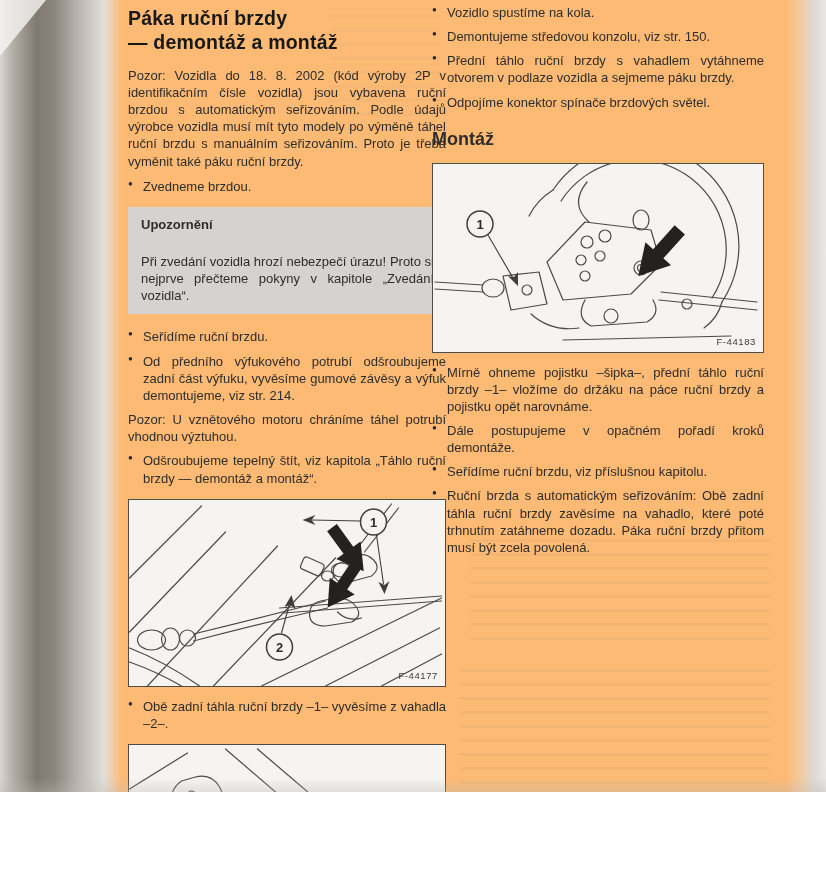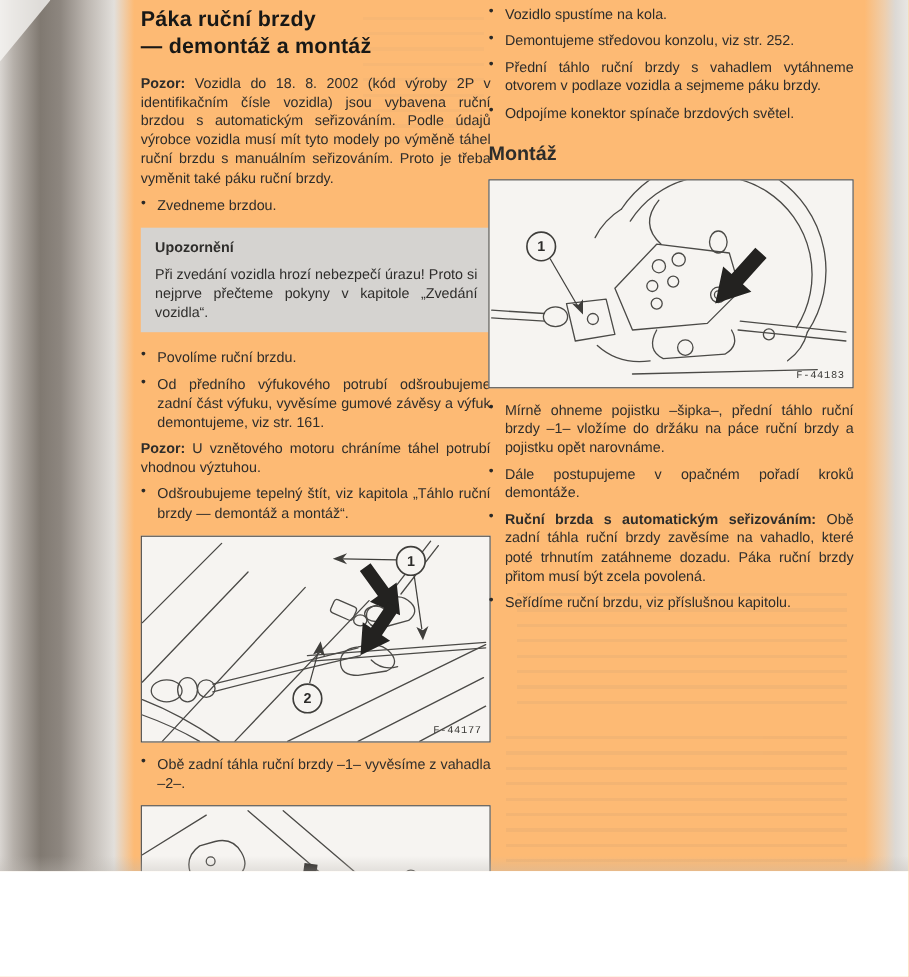--- a/index.html
+++ b/index.html
@@ -14,39 +14,39 @@
   .right-edge{position:absolute;right:0;top:0;width:40px;height:888px;
     background:linear-gradient(90deg,rgba(243,241,238,0) 0%,rgba(226,223,219,.55) 45%,#dcd9d5 70%,#e9e7e4 100%);}
   .bottom-shade{position:absolute;left:0;bottom:0;width:826px;height:14px;
     background:linear-gradient(180deg,rgba(243,241,238,0),rgba(190,185,179,.35));}
   .ghost{position:absolute;opacity:.5;filter:blur(.6px);
     background:repeating-linear-gradient(0deg,rgba(125,119,112,.16) 0 3px,rgba(125,119,112,0) 3px 14px);}
 
   
   .col{position:absolute;font-size:13px;line-height:1.32;text-align:justify;}
   .col-left{left:128px;top:6px;width:318px;}
-  .col-right{left:444px;top:4px;width:332px;}
+  .col-right{left:432px;top:4px;width:332px;}
 
   .page-title{font-size:19.5px;font-weight:bold;line-height:1.25;color:#181816;margin:0 0 12px 0;text-align:left;letter-spacing:.2px;}
   .para{margin:0 0 8px 0;}
-  .bold{font-weight:bold;}
+  .bold{font-weight:normal;}
   .bullet{position:relative;padding-left:15px;margin:0 0 7px 0;}
   .bullet::before{content:"●";position:absolute;left:0;top:1px;font-size:8px;color:#2a2927;}
 
   .warnbox{background:#d5d3d0;padding:9px 12px 10px 13px;margin:12px 0 14px 0;}
-  .warnbox .wtitle{font-weight:bold;margin:0 0 8px 0;text-align:left;}
+  .warnbox .wtitle{font-weight:bold;margin:0 0 20px 0;text-align:left;}
   .warnbox .wtext{margin:0;}
 
   .subheading{font-weight:bold;font-size:18px;margin:17px 0 11px 0;text-align:left;}
 
   
   .figure{position:relative;border:1.4px solid #4e4c49;background:#f6f4f1;margin:12px 0 11px 0;}
   .figure svg{display:block;}
   .fig-label{position:absolute;font-size:9.5px;letter-spacing:.6px;color:#3b3a37;bottom:3px;text-align:left;}
-  .lbl-right{right:7px;font-family:Liberation Mono, monospace;}
+  .lbl-right{right:7px;}
 
   .ln path,.ln circle,.ln ellipse,.ln rect{fill:none;stroke:#4b4a47;stroke-width:1.2;stroke-linecap:round;stroke-linejoin:round;}
   .arr path{fill:#232220;stroke:none;}
   .callout circle{fill:#f6f4f1;stroke:#3f3e3b;stroke-width:1.5;}
   .callout text{font-family:"Liberation Sans",sans-serif;font-size:13px;font-weight:bold;fill:#2c2b29;text-anchor:middle;}
   .leader{stroke:#3f3e3b;stroke-width:1.1;fill:none;}
   .lhead{fill:#3f3e3b;stroke:none;}
 </style>
 </head>
 <body>
@@ -65,22 +65,22 @@
 
     <p class="para"><span class="bold">Pozor:</span><span> Vozidla do 18. 8. 2002 (kód výroby 2P v identifikačním čísle vozidla) jsou vybavena ruční brzdou s automatickým seřizováním. Podle údajů výrobce vozidla musí mít tyto modely po výměně táhel ruční brzdu s manuálním seřizováním. Proto je třeba vyměnit také páku ruční brzdy.</span></p>
 
     <p class="bullet">Zvedneme brzdou.</p>
 
     <div class="warnbox">
       <p class="wtitle">Upozornění</p>
       <p class="wtext">Při zvedání vozidla hrozí nebezpečí úrazu! Proto si nejprve přečteme pokyny v kapitole „Zvedání vozidla“.</p>
     </div>
 
-    <p class="bullet">Povolíme ruční brzdu.</p>
-    <p class="bullet">Od předního výfukového potrubí odšroubujeme zadní část výfuku, vyvěsíme gumové závěsy a výfuk demontujeme, viz str. 161.</p>
+    <p class="bullet">Seřídíme ruční brzdu.</p>
+    <p class="bullet">Od předního výfukového potrubí odšroubujeme zadní část výfuku, vyvěsíme gumové závěsy a výfuk demontujeme, viz str. 214.</p>
 
     <p class="para" style="margin:2px 0 7px 0;"><span class="bold">Pozor:</span><span> U vznětového motoru chráníme táhel potrubí vhodnou výztuhou.</span></p>
 
     <p class="bullet">Odšroubujeme tepelný štít, viz kapitola „Táhlo ruční brzdy — demontáž a montáž“.</p>
 
     <div class="figure" style="height:186px;">
       <svg viewBox="0 0 314 186" width="315" height="186">
         <g class="ln">
           <path d="M0,78 L72,6"></path>
             <path d="M0,132 L96,32"></path>
@@ -179,21 +179,21 @@
             <path d="M-6,-38 L6,-38 L6,-12 L14,-12 L0,13 L-14,-12 L-6,-12 Z"></path>
           </g>
       </svg>
 
     </div>
 
   </div>
 
   <div class="col col-right">
     <p class="bullet">Vozidlo spustíme na kola.</p>
-    <p class="bullet">Demontujeme středovou konzolu, viz str. 252.</p>
+    <p class="bullet">Demontujeme středovou konzolu, viz str. 150.</p>
     <p class="bullet">Přední táhlo ruční brzdy s vahadlem vytáhneme otvorem v podlaze vozidla a sejmeme páku brzdy.</p>
     <p class="bullet">Odpojíme konektor spínače brzdových světel.</p>
 
     <h2 class="subheading">Montáž</h2>
 
     <div class="figure" style="height:188px;margin-top:0;">
       <svg viewBox="0 0 325 188" width="329" height="188">
         <g class="ln">
           <path d="M118,26 A92,92 0 0 1 287,138"></path>
           <path d="M126,37 A82,82 0 0 1 277,134"></path>
@@ -230,21 +230,21 @@
         <g class="callout" transform="translate(45,60)">
             <circle r="13"></circle>
             <text y="4.5">1</text>
           </g>
       </svg>
       <span class="fig-label lbl-right">F-44183</span>
     </div>
 
     <p class="bullet">Mírně ohneme pojistku –šipka–, přední táhlo ruční brzdy –1– vložíme do držáku na páce ruční brzdy a pojistku opět narovnáme.</p>
     <p class="bullet">Dále postupujeme v opačném pořadí kroků demontáže.</p>
+    <p class="bullet">Seřídíme ruční brzdu, viz příslušnou kapitolu.</p>
     <p class="bullet"><span class="bold">Ruční brzda s automatickým seřizováním:</span><span> Obě zadní táhla ruční brzdy zavěsíme na vahadlo, které poté trhnutím zatáhneme dozadu. Páka ruční brzdy přitom musí být zcela povolená.</span></p>
-    <p class="bullet">Seřídíme ruční brzdu, viz příslušnou kapitolu.</p>
   </div>
 
   <div class="gutter"></div>
   <div class="gutter-notch"></div>
   <div class="right-edge"></div>
   <div class="bottom-shade"></div>
 </div>
 
 </body></html>

